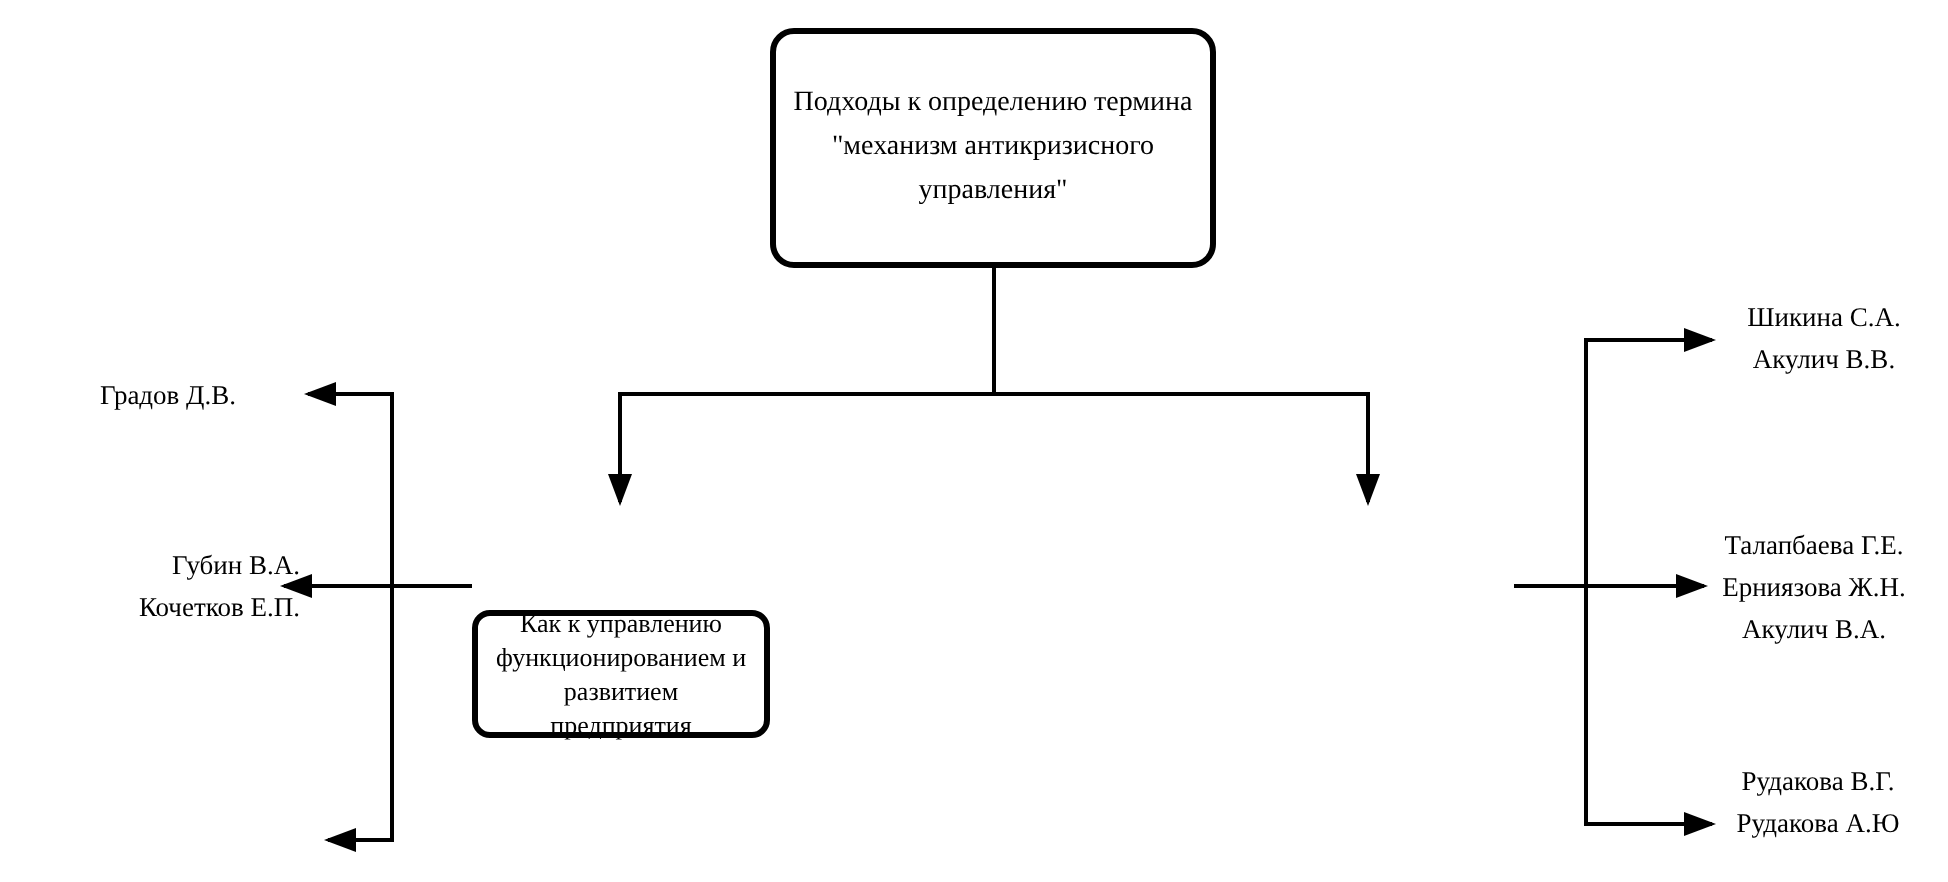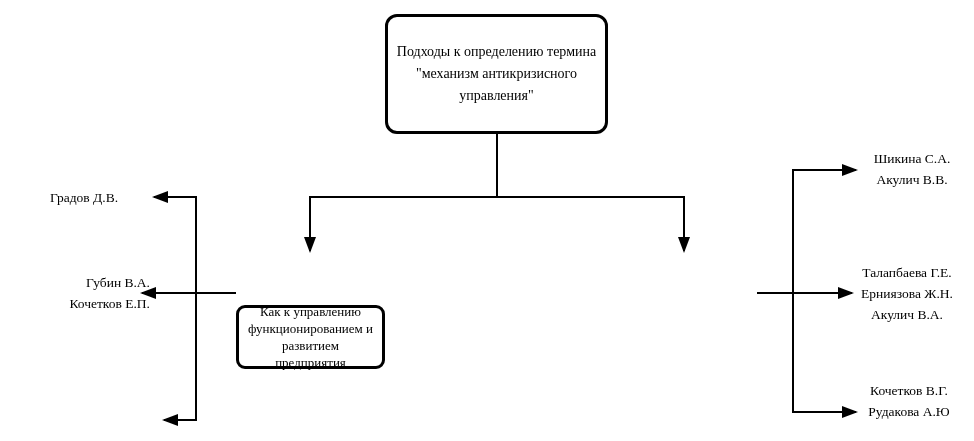--- a/index.html
+++ b/index.html
@@ -134,17 +134,17 @@
   <div class="author-group ag-right-0">
     <div>Шикина С.А.</div>
     <div>Акулич В.В.</div>
   </div>
   <div class="author-group ag-right-1">
     <div>Талапбаева Г.Е.</div>
     <div>Ерниязова Ж.Н.</div>
     <div>Акулич В.А.</div>
   </div>
   <div class="author-group ag-right-2">
-    <div>Кочетков В.Г.</div>
+    <div>Рудакова В.Г.</div>
     <div>Рудакова А.Ю</div>
   </div>
 
 </div>
 
 </body></html>

